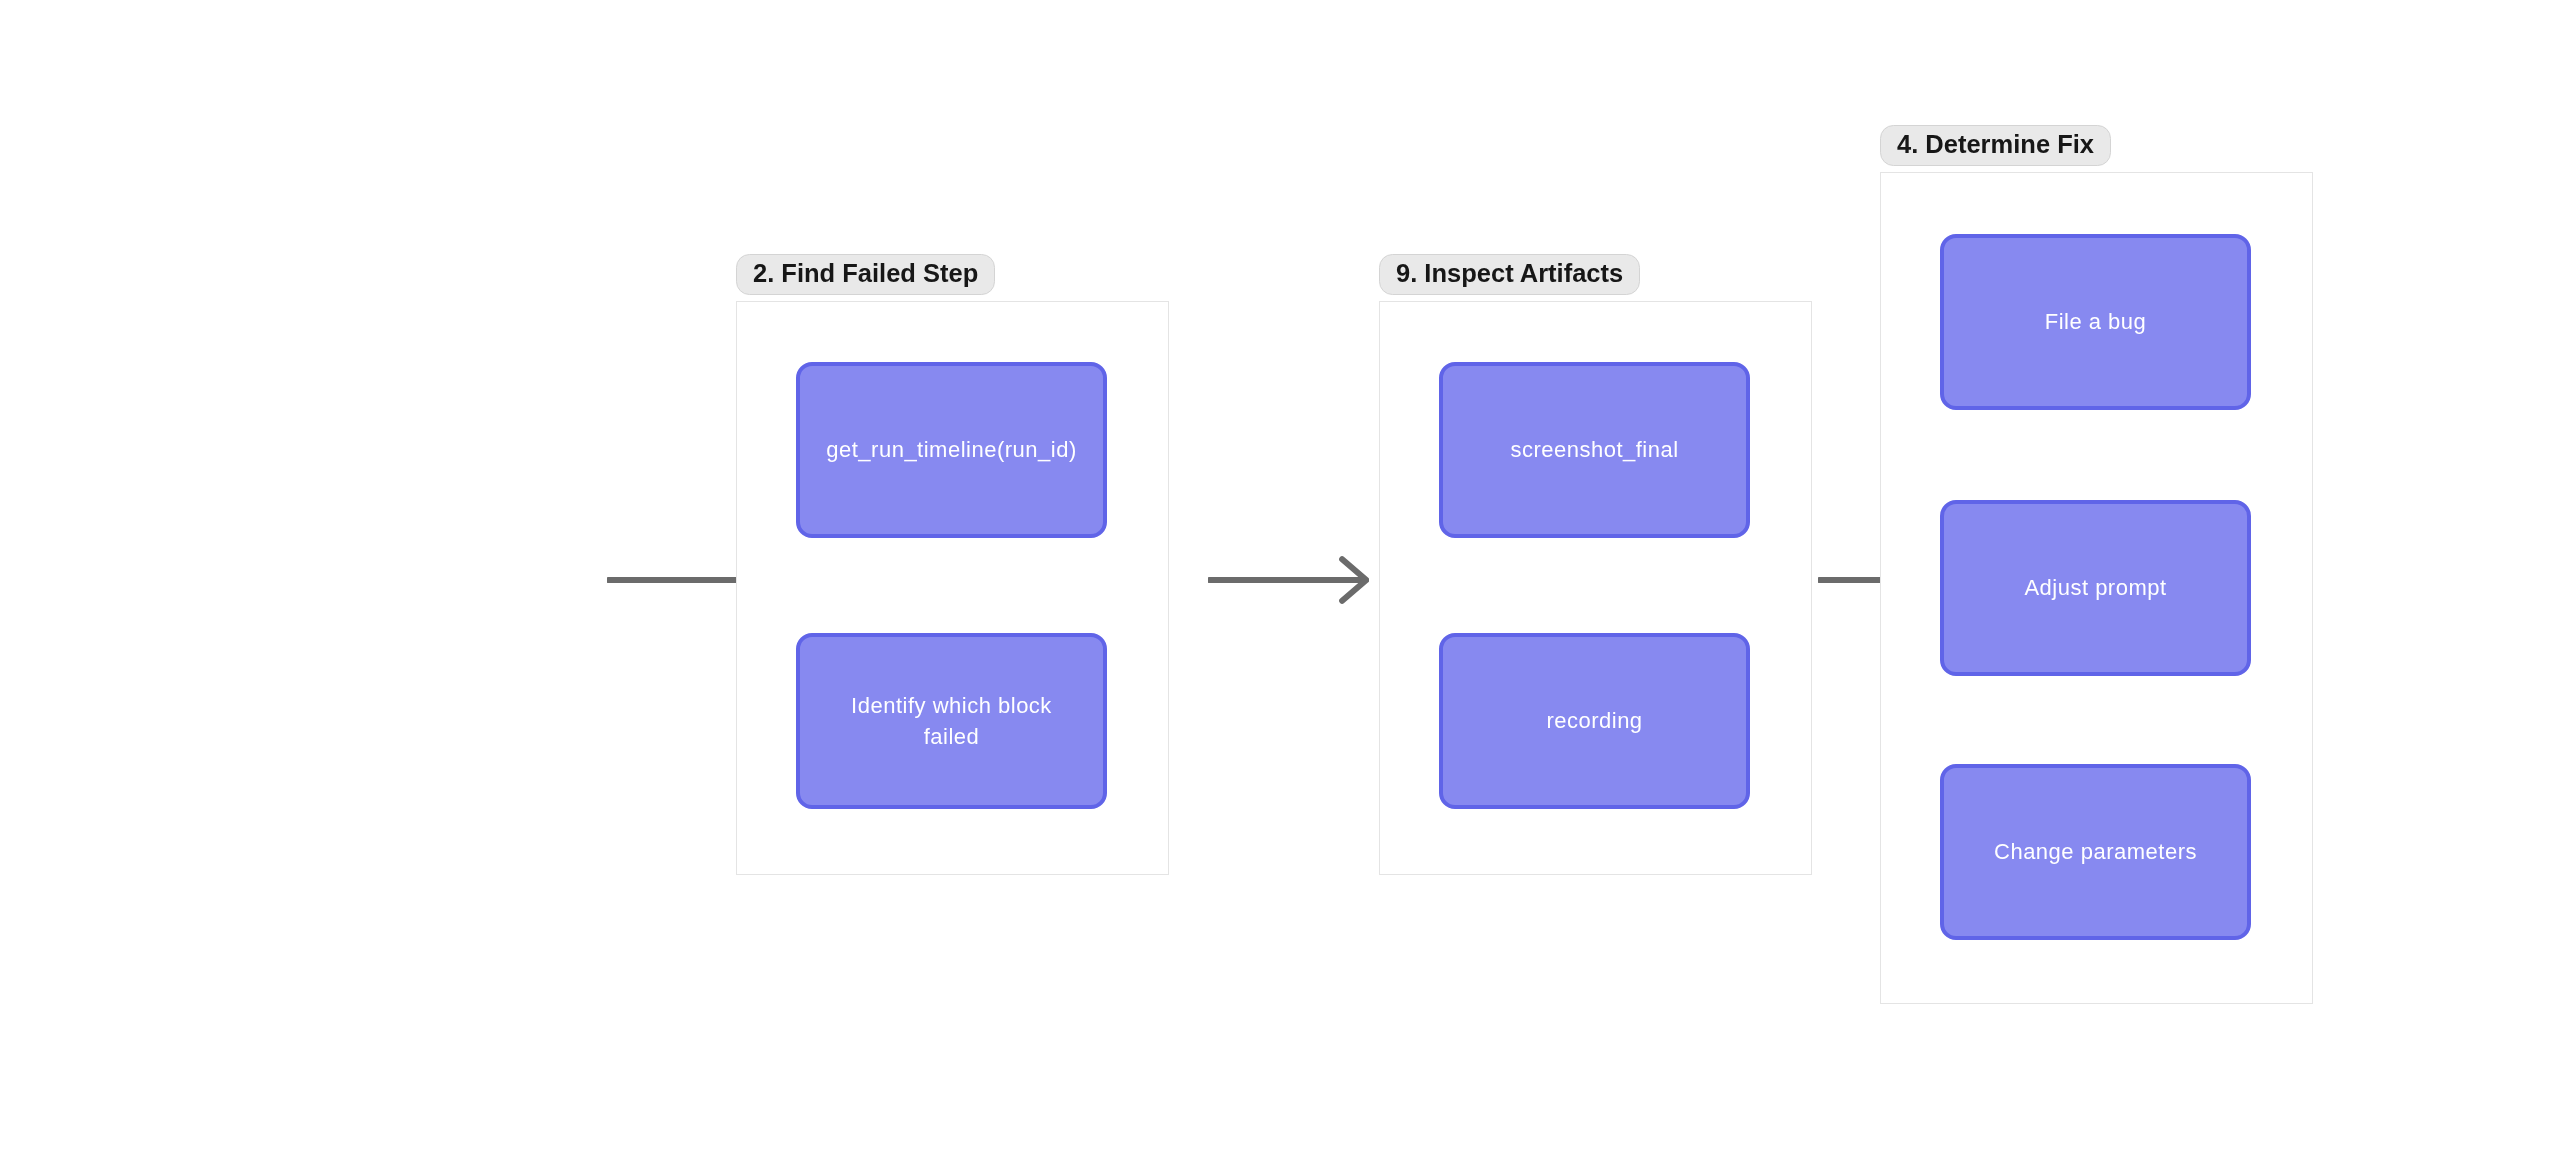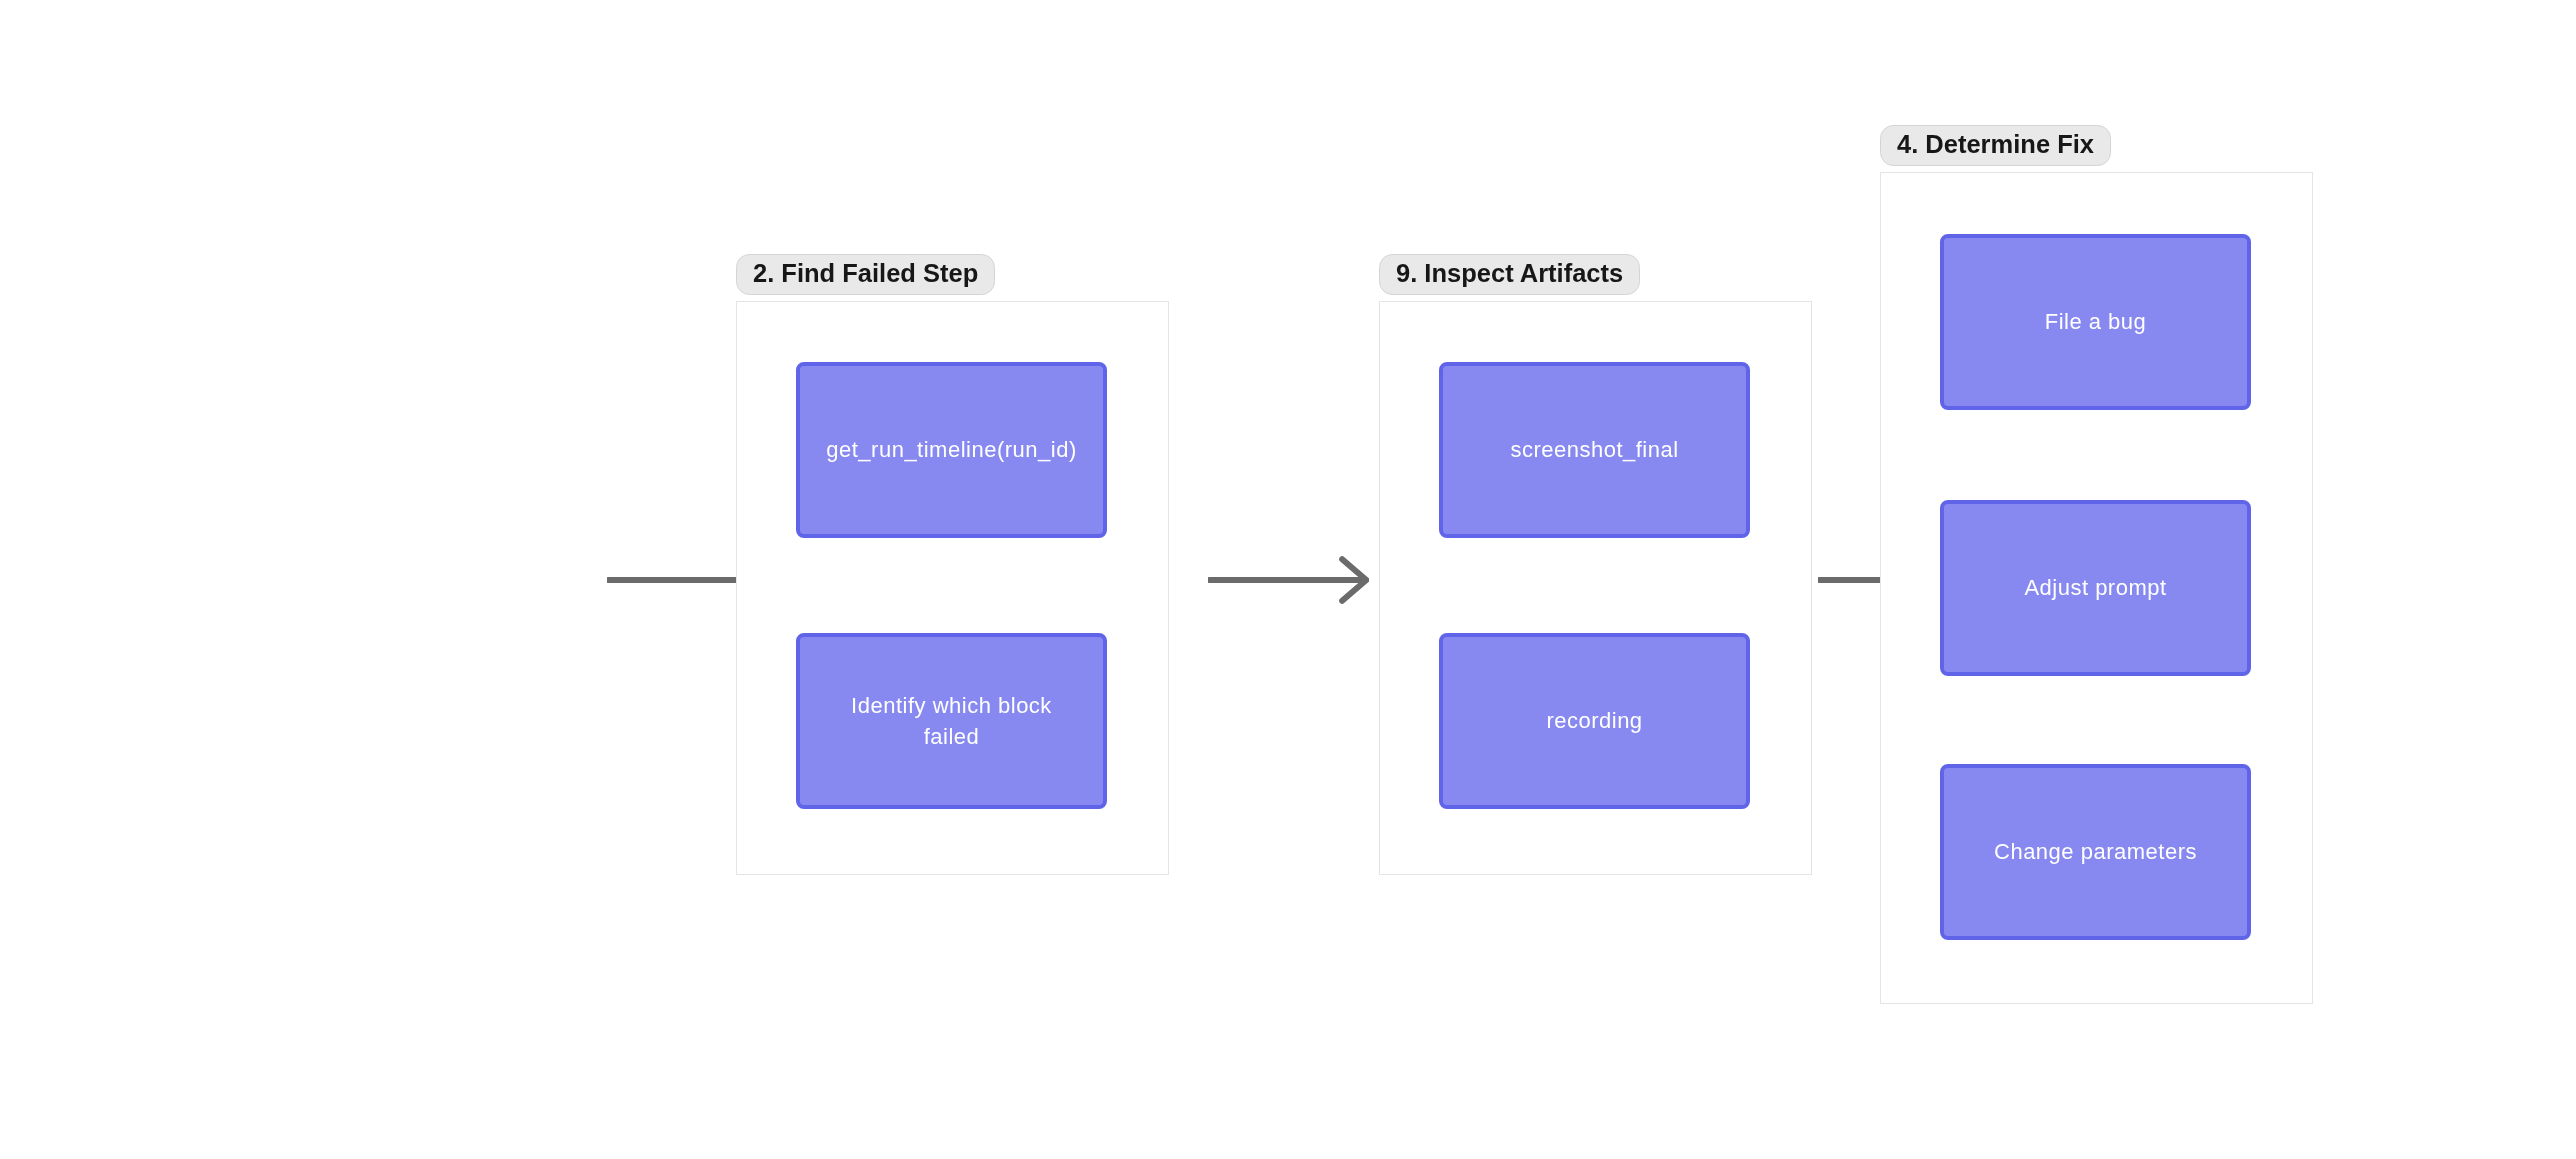--- a/index.html
+++ b/index.html
@@ -49,21 +49,21 @@
     border:1.3px solid var(--color-group-box-border);
   }
   .group-g1 .group-box,.group-g2 .group-box,.group-g3 .group-box{height:574px;}
   .group-g4 .group-box{height:832px;}
 
   .node{
     position:absolute;left:59px;
     width:311px;height:176px;
     background:var(--color-node-fill);
     border:4px solid var(--color-node-border);
-    border-radius:8px;
+    border-radius:16px;
     display:flex;align-items:center;justify-content:center;
     text-align:center;
     color:var(--color-node-text);
     font-size:22px;font-weight:500;line-height:1.42;
     letter-spacing:0.5px;
     white-space:pre-line;
     padding:0 20px;
   }
   .node-slot1{top:60px;}
   .node-slot2{top:331px;}

